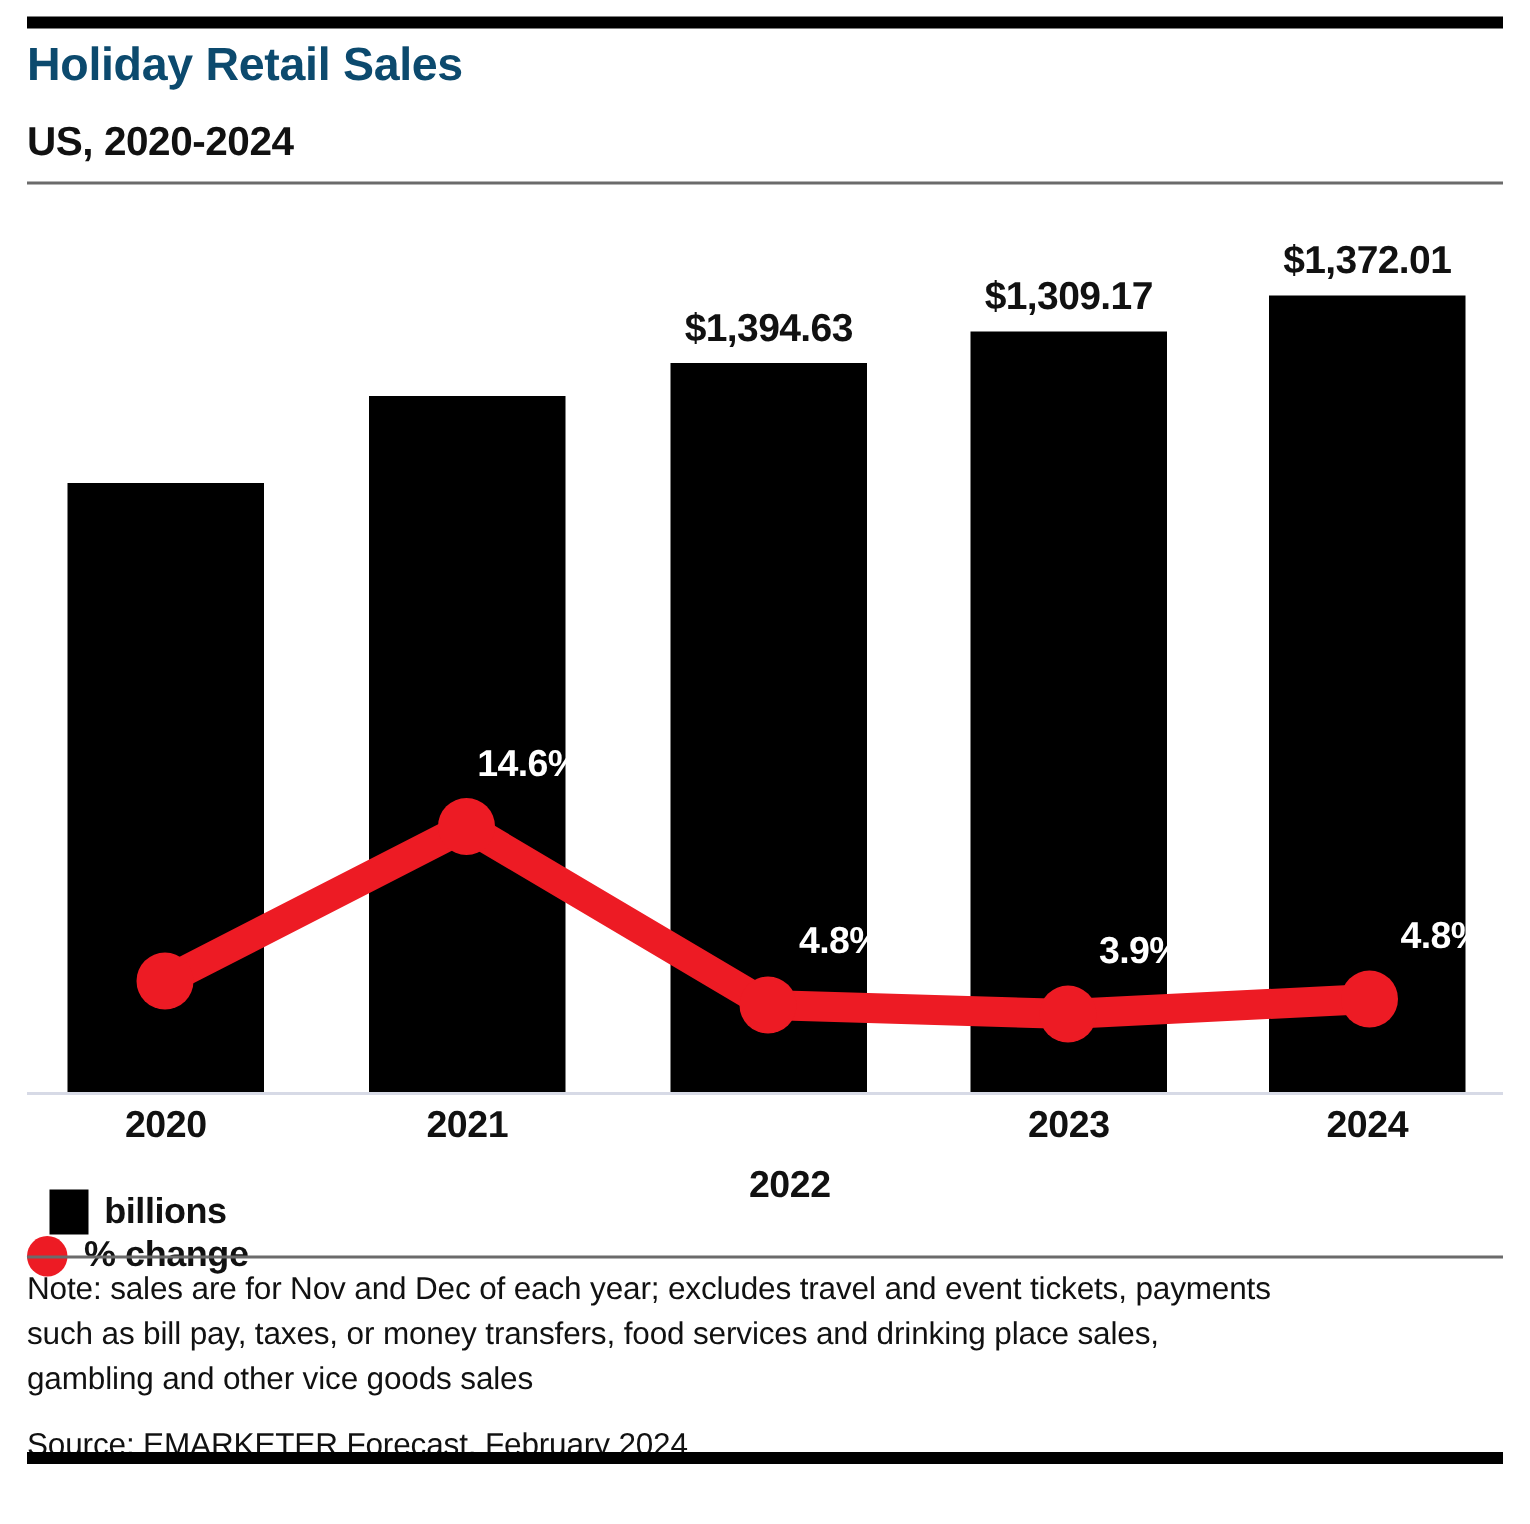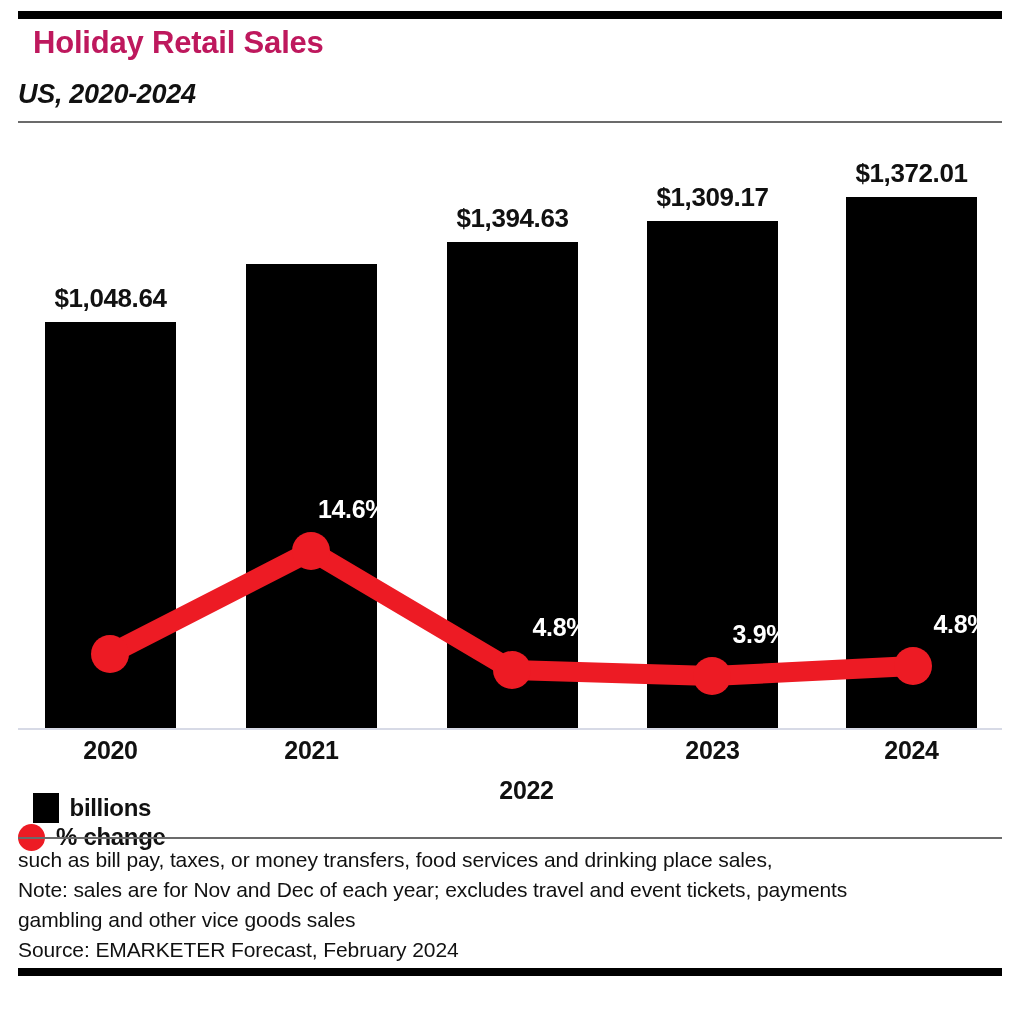--- a/index.html
+++ b/index.html
@@ -8,27 +8,27 @@
     background:#ffffff;
     font-family:"Liberation Sans", sans-serif;
     -webkit-font-smoothing:antialiased;
     overflow:hidden;
   }
   .card{position:relative;width:1020px;height:1016px;box-sizing:border-box;}
 
   
   .top-rule{position:absolute;left:18px;top:11px;width:984px;height:8px;background:#000;}
   .title{
-    position:absolute;left:33px;top:26px;
-    font-size:31px;font-weight:bold;color:#be185d;
+    position:absolute;left:18px;top:26px;
+    font-size:31px;font-weight:bold;color:#0c4a6e;
     letter-spacing:-0.2px;line-height:1.1;white-space:nowrap;
   }
   .subtitle{
     position:absolute;left:18px;top:80px;
-    font-size:27px;font-weight:bold;font-style:italic;color:#111;
+    font-size:27px;font-weight:bold;color:#111;
     letter-spacing:-0.3px;line-height:1.1;white-space:nowrap;
   }
   .head-rule{position:absolute;left:18px;top:121px;width:984px;height:2px;background:#6b6b6b;}
 
   
   .plot{position:absolute;left:0;top:0;width:1020px;height:760px;}
   .bar{position:absolute;background:#000;}
   .bar-label{
     position:absolute;font-size:26px;font-weight:bold;color:#111;
     letter-spacing:-0.4px;text-align:center;white-space:nowrap;
@@ -49,21 +49,21 @@
   .lg-item{display:flex;align-items:center;margin-right:36px;}
   .lg-swatch-square{width:26px;height:30px;background:#000;margin-right:11px;}
   .lg-swatch-circle{width:27px;height:27px;border-radius:50%;background:#ED1B24;margin-right:11px;}
   .lg-text{font-size:24px;font-weight:bold;color:#111;letter-spacing:-0.3px;white-space:nowrap;}
 
   .foot-rule{position:absolute;left:18px;top:837px;width:984px;height:2px;background:#6b6b6b;}
 
   
   .notes{position:absolute;left:18px;top:845px;width:960px;}
   .note-line{font-size:21px;color:#111;line-height:30px;letter-spacing:-0.1px;white-space:nowrap;}
-  .source-line{font-size:21px;color:#111;line-height:30px;letter-spacing:-0.1px;white-space:nowrap;margin-top:0;}
+  .source-line{font-size:21px;color:#111;line-height:30px;letter-spacing:-0.1px;white-space:nowrap;margin-top:14px;}
 
   
   .bottom-rule{position:absolute;left:18px;top:968px;width:984px;height:8px;background:#000;}
   .brand{position:absolute;right:18px;top:982px;display:flex;align-items:center;height:26px;}
   .brand-mark{display:block;margin-right:9px;}
   .brand-div{width:2px;height:22px;background:#b9b9b9;margin-right:10px;}
   .brand-text{font-size:16px;font-weight:bold;color:#1b1b1b;letter-spacing:2.2px;white-space:nowrap;}
 </style>
 </head>
 <body>
@@ -77,21 +77,20 @@
   <div class="head-rule"></div>
 
   <div class="plot">
 
     <div class="bar" style="left:45px;top:322px;width:131px;height:406px;"></div>
     <div class="bar" style="left:246px;top:264px;width:131px;height:464px;"></div>
     <div class="bar" style="left:447px;top:242px;width:131px;height:486px;"></div>
     <div class="bar" style="left:647px;top:221px;width:131px;height:507px;"></div>
     <div class="bar" style="left:846px;top:197px;width:131px;height:531px;"></div>
 
-    <div class="bar-label" style="left:25px;top:283px;width:171px;">$1,048.64</div>
     <div class="bar-label" style="left:427px;top:203px;width:171px;">$1,394.63</div>
     <div class="bar-label" style="left:627px;top:182px;width:171px;">$1,309.17</div>
     <div class="bar-label" style="left:826px;top:158px;width:171px;">$1,372.01</div>
 
     <svg class="line-svg" viewBox="0 0 1020 760" preserveAspectRatio="none">
       <polyline points="110,654 311,551 512,670 712,676 913,666" fill="none" stroke="#ED1B24" stroke-width="20" stroke-linecap="round" stroke-linejoin="round"></polyline>
       <circle cx="110" cy="654" r="19" fill="#ED1B24"></circle>
       <circle cx="311" cy="551" r="19" fill="#ED1B24"></circle>
       <circle cx="512" cy="670" r="19" fill="#ED1B24"></circle>
       <circle cx="712" cy="676" r="19" fill="#ED1B24"></circle>
@@ -118,22 +117,22 @@
     </div>
     <div class="lg-item">
       <span class="lg-swatch-circle"></span>
       <span class="lg-text">% change</span>
     </div>
   </div>
 
   <div class="foot-rule"></div>
 
   <div class="notes">
+    <div class="note-line">Note: sales are for Nov and Dec of each year; excludes travel and event tickets, payments</div>
     <div class="note-line">such as bill pay, taxes, or money transfers, food services and drinking place sales,</div>
-    <div class="note-line">Note: sales are for Nov and Dec of each year; excludes travel and event tickets, payments</div>
     <div class="note-line">gambling and other vice goods sales</div>
     <div class="source-line">Source: EMARKETER Forecast, February 2024</div>
   </div>
 
   <div class="bottom-rule"></div>
 
 
 </div>
 
 </body></html>

